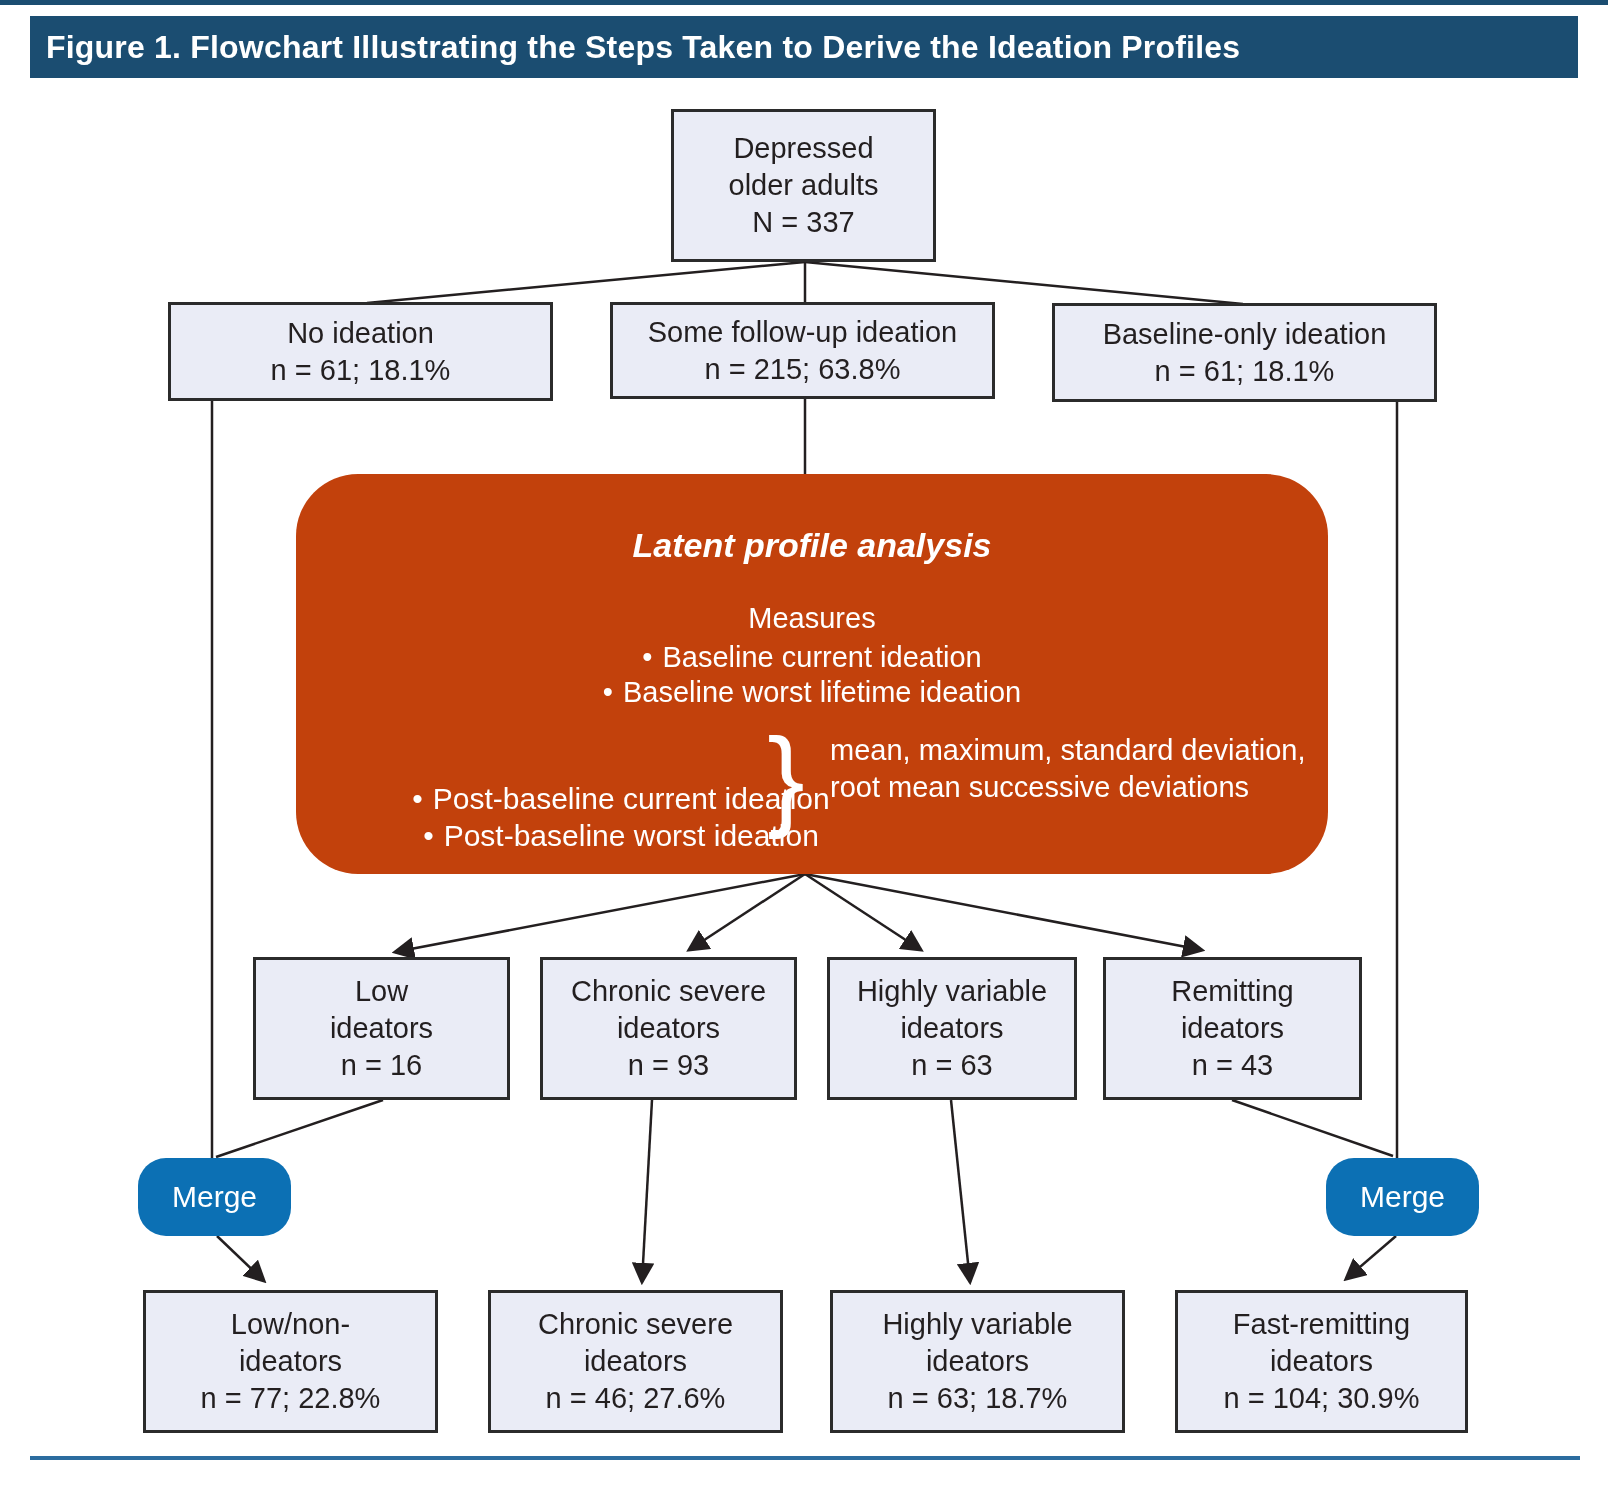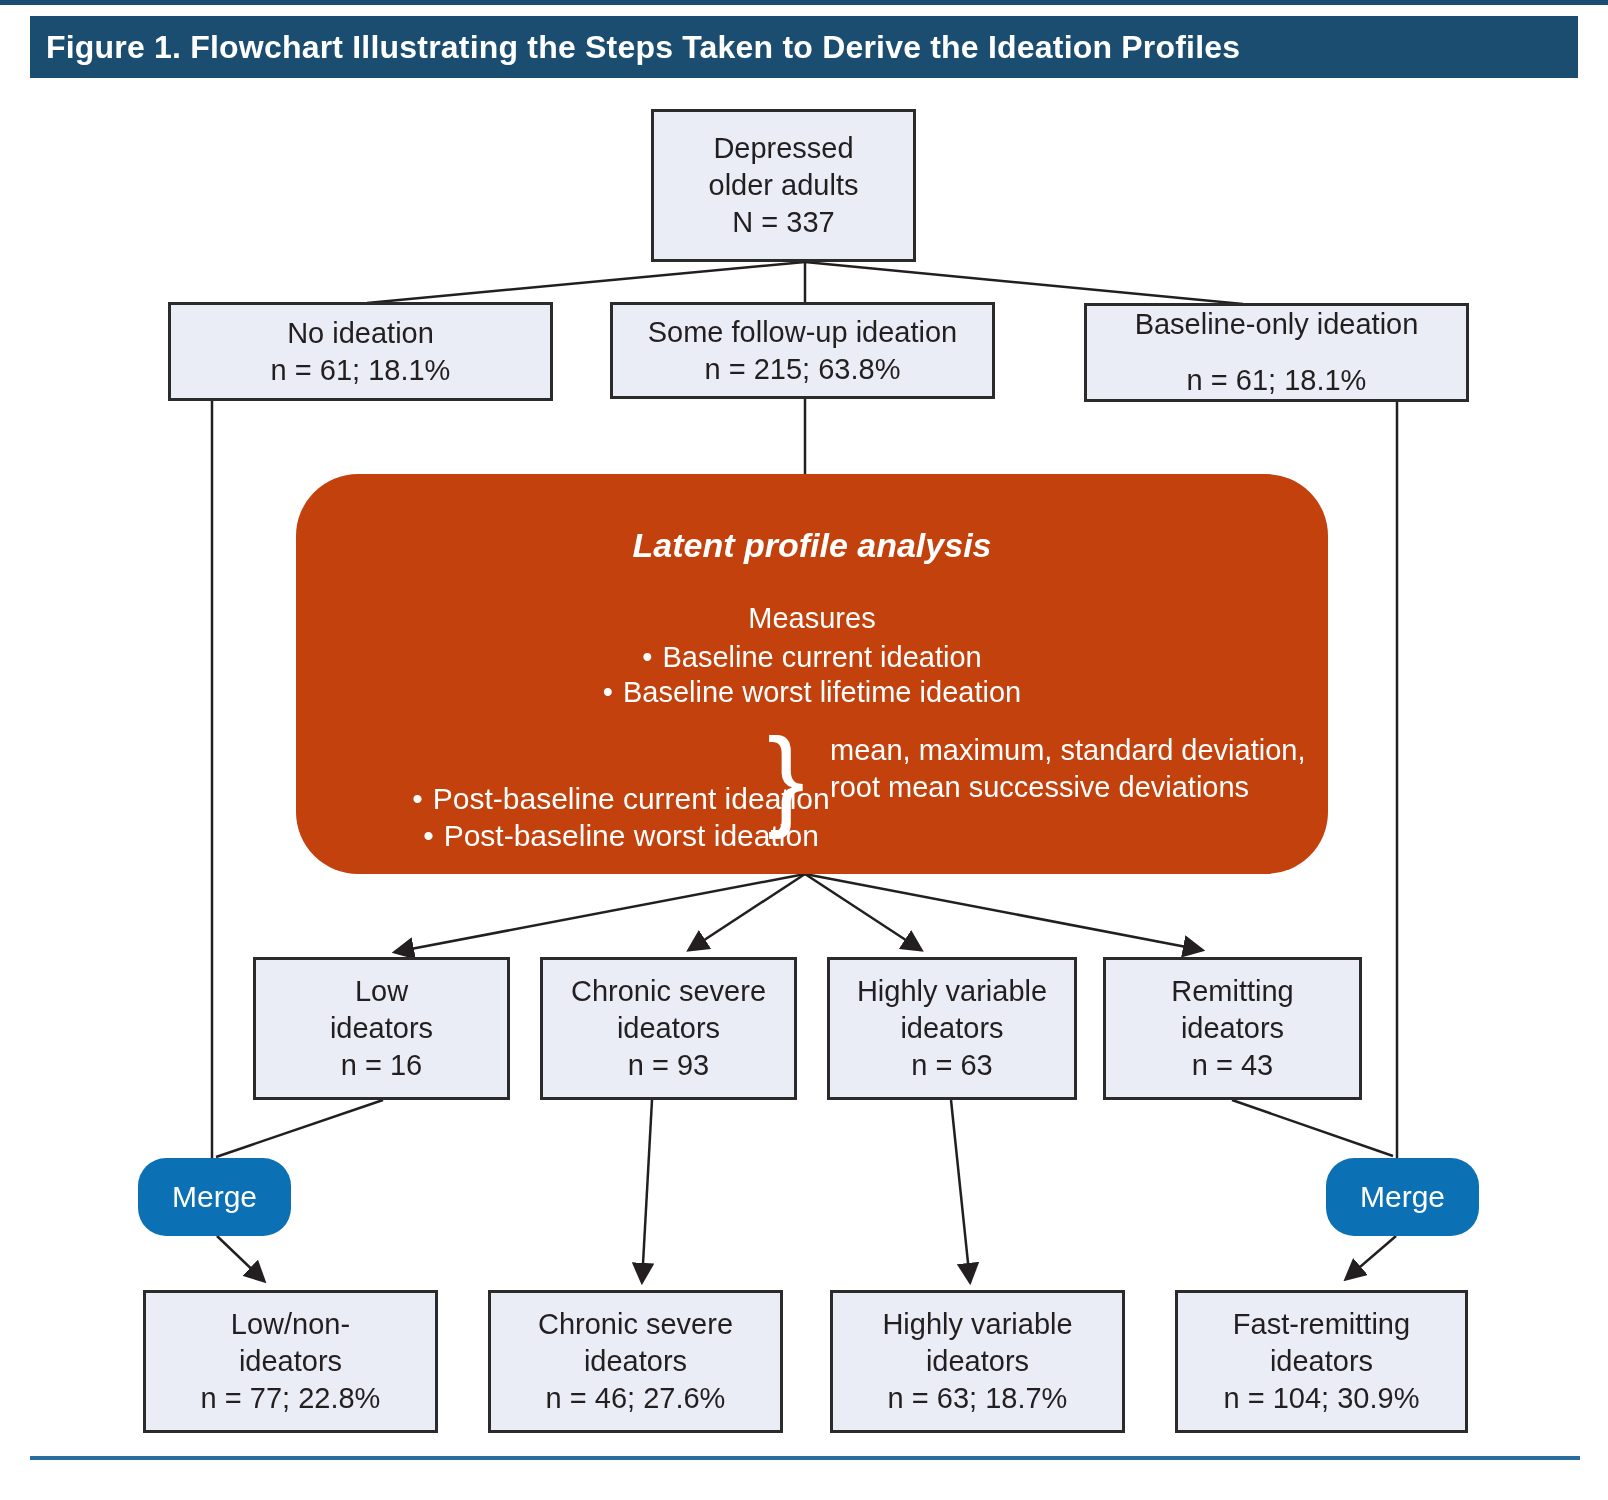--- a/index.html
+++ b/index.html
@@ -62,35 +62,35 @@
     <line x1="805" y1="874" x2="921" y2="950" marker-end="url(#arrow)"></line>
     <line x1="805" y1="874" x2="1202" y2="950" marker-end="url(#arrow)"></line>
     <line x1="383" y1="1100" x2="216" y2="1157"></line>
     <line x1="1232" y1="1100" x2="1393" y2="1156"></line>
     <line x1="652" y1="1100" x2="642" y2="1282" marker-end="url(#arrow)"></line>
     <line x1="951" y1="1100" x2="970" y2="1282" marker-end="url(#arrow)"></line>
     <line x1="217" y1="1236" x2="264" y2="1281" marker-end="url(#arrow)"></line>
     <line x1="1396" y1="1236" x2="1346" y2="1279" marker-end="url(#arrow)"></line>
   </svg>
 
-  <div class="node" style="left:651px;top:109px;width:265px;height:153px;">
+  <div class="node" style="left:671px;top:109px;width:265px;height:153px;">
     <span>Depressed</span>
     <span>older adults</span>
     <span>N = 337</span>
   </div>
 
   <div class="node" style="left:168px;top:302px;width:385px;height:99px;">
     <span>No ideation</span>
     <span>n = 61; 18.1%</span>
   </div>
   <div class="node" style="left:610px;top:302px;width:385px;height:97px;">
     <span>Some follow-up ideation</span>
     <span>n = 215; 63.8%</span>
   </div>
-  <div class="node" style="left:1084px;top:303px;width:385px;height:99px;justify-content:space-between;">
+  <div class="node" style="left:1052px;top:303px;width:385px;height:99px;">
     <span>Baseline-only ideation</span>
     <span>n = 61; 18.1%</span>
   </div>
 
   <div id="lpa">
     <div class="lpa-title">Latent profile analysis</div>
     <div class="measures">Measures</div>
     <div class="bullets-baseline">
       <div class="bullet-line"><span class="b">•</span><span>Baseline current ideation</span></div>
       <div class="bullet-line"><span class="b">•</span><span>Baseline worst lifetime ideation</span></div>

